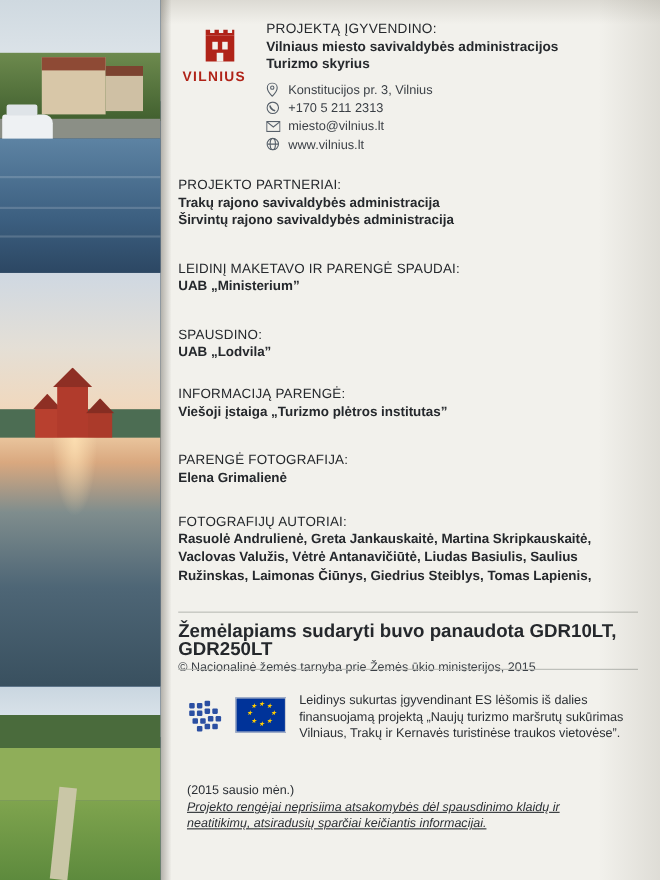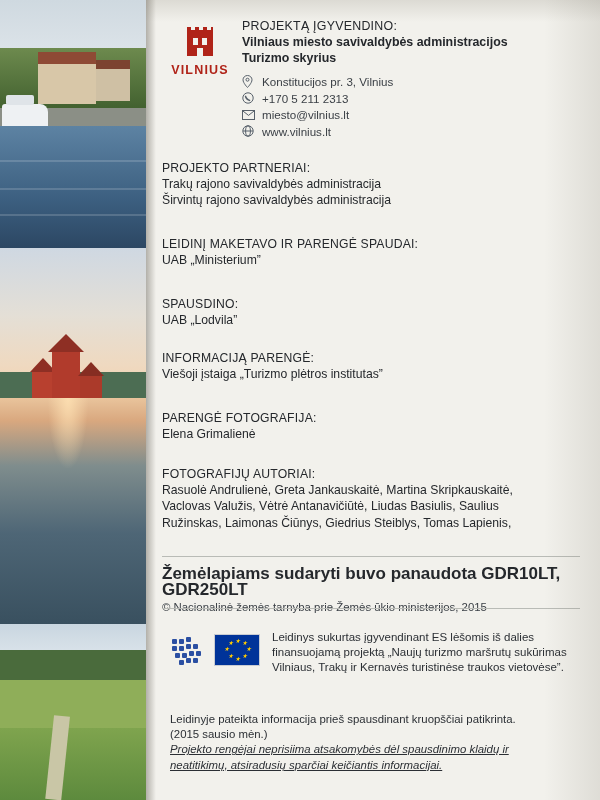--- a/index.html
+++ b/index.html
@@ -168,21 +168,21 @@
     position: absolute;
     left: 6px;
     top: 18px;
     width: 430px;
   }
   .logo {
     position: absolute;
     left: 4px;
     top: 4px;
     width: 68px;
-    text-align: center;
+    text-align: left;
   }
   .logo-mark {
     width: 34px;
     height: 36px;
     margin: 0 auto;
     position: relative;
   }
   .logo-word {
     margin-top: 5px;
     font-size: 12.5px;
@@ -230,21 +230,21 @@
   }
   .b-head {
     font-size: 12.2px;
     letter-spacing: .2px;
     line-height: 16px;
   }
   .b-body {
     font-size: 12.2px;
     line-height: 16.4px;
   }
-  .b-bold { font-weight: normal; }
+  .b-bold { font-weight: bold; }
 
   .rule {
     position:absolute;
     left: 6px;
     width: 418px;
     height: 1px;
     background: #b9bbb6;
   }
 
   
@@ -472,21 +472,20 @@
           <i style="left:20px; top:21px;">★</i>
           <i style="left:13px; top:18px;">★</i>
           <i style="left:9px;  top:11px;">★</i>
           <i style="left:13px; top:5px;">★</i>
         </div>
       </div>
       <div class="eu-text">Leidinys sukurtas įgyvendinant ES lėšomis iš dalies finansuojamą projektą „Naujų turizmo maršrutų sukūrimas Vilniaus, Trakų ir Kernavės turistinėse traukos vietovėse”.</div>
     </div>
 
     <div class="footer">
-      <div class="f-line">Leidinyje pateikta informacija prieš spausdinant kruopščiai patikrinta.</div>
       <div class="f-line">(2015 sausio mėn.)</div>
       <div class="f-line i">Projekto rengėjai neprisiima atsakomybės dėl spausdinimo klaidų ir</div>
       <div class="f-line i">neatitikimų, atsiradusių sparčiai keičiantis informacijai.</div>
     </div>
 
   </div>
 
   <div class="page-top-shade"></div>
   <div class="page-shade"></div>
 </div>

